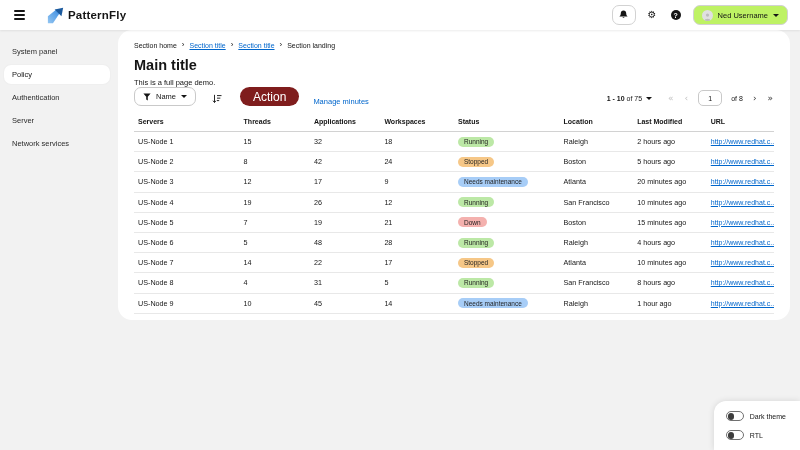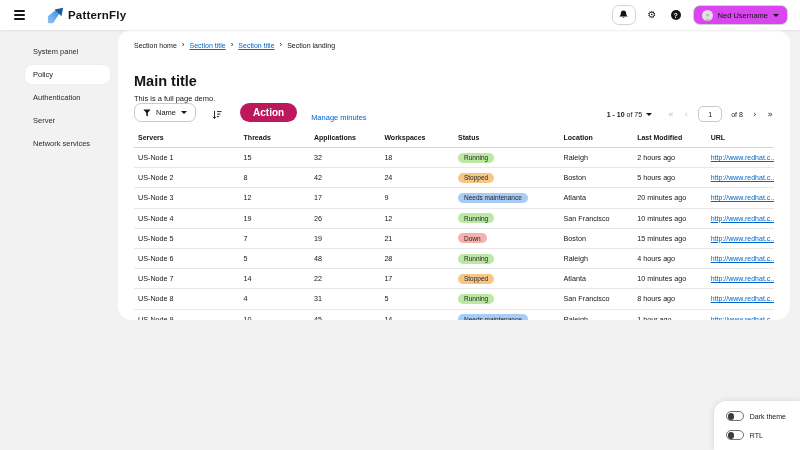--- a/index.html
+++ b/index.html
@@ -28,56 +28,56 @@
   .bell-btn {
     border: 1px solid #d2d2d2; border-radius: 7px; background: #fff;
     width: 24px; height: 20px; display: flex; align-items: center; justify-content: center; cursor: pointer;
   }
   .gear-glyph { font-family: "DejaVu Sans", sans-serif; font-size: 10px; line-height: 1; color: #151515; }
   .q-circle {
     width: 10px; height: 10px; border-radius: 50%; background: #151515; color: #fff;
     font-size: 7px; font-weight: 700; display: flex; align-items: center; justify-content: center; line-height: 1;
   }
   .user-btn {
-    border: 1px solid #d2d2d2; border-radius: 7px; background: #d946ef;
+    border: 1px solid #d2d2d2; border-radius: 7px; background: #bef264;
     height: 20px; padding: 0 8px; display: flex; align-items: center; gap: 5px; cursor: pointer;
     font-size: 7.5px; color: #151515;
   }
   .avatar { width: 11px; height: 11px; border-radius: 50%; background: #e0e0e0; overflow: hidden; display: inline-flex; align-items: flex-end; justify-content: center; }
   .caret { width: 0; height: 0; border-left: 3px solid transparent; border-right: 3px solid transparent; border-top: 3.5px solid #151515; display: inline-block; }
   
   .layout { display: flex; height: 420px; }
-  .sidebar { width: 118px; background: #f2f2f2; padding: 12px 8px 0 25px; flex-shrink: 0; }
+  .sidebar { width: 118px; background: #f2f2f2; padding: 12px 8px 0 4px; flex-shrink: 0; }
   .nav-item {
     font-size: 7.5px; color: #2b2b2b; padding: 5px 8px; margin-bottom: 4px;
     border-radius: 7px; cursor: pointer;
   }
   .nav-item.selected { background: #fff; color: #151515; box-shadow: 0 0 2px rgba(0,0,0,0.06); }
   .main { flex: 1; padding: 0 10px 0 0; }
   .card {
     background: #fff; border-radius: 14px; height: 290px;
     padding: 9px 16px 8px 16px; overflow: hidden;
   }
   
   .breadcrumb { display: flex; align-items: center; gap: 5px; font-size: 7px; margin-top: 2px; }
   .bc-sep { color: #151515; font-size: 8px; line-height: 1; }
   .bc-link { color: #0066cc; text-decoration: underline; cursor: pointer; }
-  .page-title { font-size: 14.5px; font-weight: 700; margin-top: 24px; }
+  .page-title { font-size: 14.5px; font-weight: 700; margin-top: 8px; }
   .page-desc { font-size: 7.5px; color: #151515; margin-top: 5px; }
   
   .toolbar { display: flex; align-items: flex-end; }
   .filter-btn {
     display: flex; align-items: center; gap: 5px;
     border: 1px solid #c9c9c9; border-radius: 7px; background: #fff;
     height: 19px; padding: 0 8px; font-size: 7.5px; cursor: pointer; color: #151515;
   }
   .sort-btn { margin-left: 14px; }
   .primary-btn {
-    margin-left: 16px; background: #be185d; color: #fff; border: none; cursor: pointer;
-    border-radius: 10px; height: 19px; padding: 0 13px; font-size: 10px; font-weight: 700;
+    margin-left: 16px; background: #7f1d1d; color: #fff; border: none; cursor: pointer;
+    border-radius: 10px; height: 19px; padding: 0 13px; font-size: 12px; font-weight: 400;
     font-family: "Liberation Sans", sans-serif;
   }
   .link-btn { margin-left: 14px; color: #0066cc; font-size: 7.5px; cursor: pointer; background: none; border: none; font-family: "Liberation Sans", sans-serif; }
   
   .pagination { display: flex; align-items: center; gap: 7px; font-size: 7px; }
   .pagination.top { margin-left: auto; }
   .pag-summary { display: flex; align-items: center; gap: 4px; cursor: pointer; }
   .pag-range { font-weight: 700; }
   .pag-nav { display: flex; align-items: center; gap: 9px; margin-left: 8px; }
   .pag-chevron { font-size: 9px; line-height: 1; cursor: pointer; background: none; border: none; color: #333; padding: 0 1px; font-family: "DejaVu Sans", sans-serif; }

